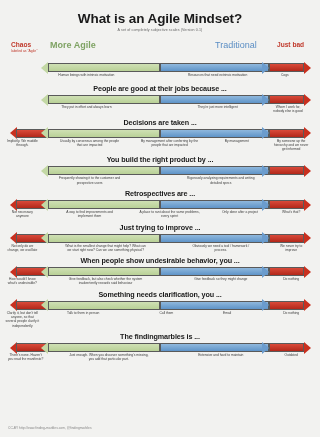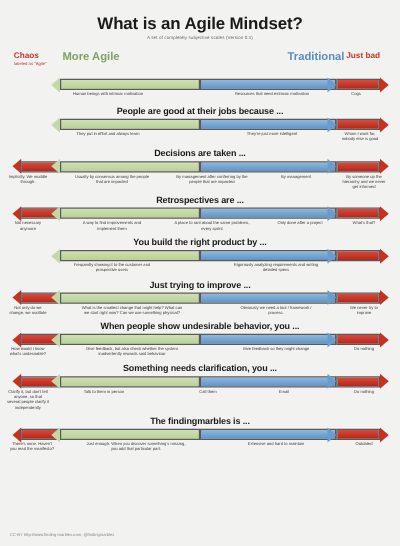--- a/index.html
+++ b/index.html
@@ -34,21 +34,21 @@
   
   .legend{
     position:relative;
     height:22px;
     margin-top:9px;
   }
   .legend span{position:absolute;white-space:nowrap;}
   .lg-chaos{left:11px;top:0;font-size:6.6px;font-weight:bold;color:#c0392b;}
   .lg-chaos-sub{left:11px;top:8px;font-size:3.4px;color:#c0392b;}
   .lg-more{left:50px;top:-1px;font-size:9px;font-weight:bold;color:#7fa364;}
-  .lg-trad{left:230px;top:-1px;font-size:9px;font-weight:bold;color:#5b8ec4;}
+  .lg-trad{left:215px;top:-1px;font-size:9px;font-weight:normal;color:#5b8ec4;}
   .lg-bad{left:277px;top:0;font-size:6.6px;font-weight:bold;color:#c0392b;}
 
   
   .scales{position:relative;}
   .row{position:relative;margin-bottom:1px;}
   .row-title{
     text-align:center;
     font-size:7.2px;
     font-weight:bold;
     color:#1a1a1a;
@@ -159,52 +159,52 @@
         </div>
         <div class="caps" style="height: 14.9px;">
           <div class="cap" style="left: 7%; width: 32px; top: 1px;">Implicitly. We muddle through.</div>
           <div class="cap" style="left: 28%; width: 62px; top: 1px;">Usually by consensus among the people that are impacted</div>
           <div class="cap" style="left: 53%; width: 66px; top: 1px;">By management after conferring by the people that are impacted</div>
           <div class="cap" style="left: 74%; width: 40px; top: 1px;">By management</div>
           <div class="cap" style="left: 91%; width: 38px; top: 1px;">By someone up the hierarchy and we never get informed</div>
         </div>
       </div>
       <div class="row">
+        <div class="row-title">You build the right product by ...</div>
+        <div class="bar-wrap">
+          <div class="arrow arrow-left-green" style="left: 12.8%;"></div>
+          <div class="seg seg-green" style="left: 15%; width: 35%;"></div>
+          <div class="seg seg-blue" style="left: 50%; width: 34%;"></div>
+          <div class="arrow arrow-right-blue" style="left: 81.8%;"></div>
+          <div class="seg seg-red" style="left: 84%; width: 11%;"></div>
+          <div class="arrow arrow-right-red" style="left: 95%;"></div>
+        </div>
+        <div class="caps" style="height: 10.6px;">
+          <div class="cap" style="left: 28%; width: 72px; top: 1px;">Frequently showing it to the customer and prospective users</div>
+          <div class="cap" style="left: 69%; width: 72px; top: 1px;">Rigorously analyzing requirements and writing detailed specs</div>
+        </div>
+      </div>
+      <div class="row">
         <div class="row-title">Retrospectives are ...</div>
         <div class="bar-wrap">
           <div class="arrow arrow-left-red" style="left: 3%;"></div>
           <div class="seg seg-red" style="left: 5%; width: 10%;"></div>
           <div class="arrow arrow-left-green" style="left: 12.8%;"></div>
           <div class="seg seg-green" style="left: 15%; width: 35%;"></div>
           <div class="seg seg-blue" style="left: 50%; width: 34%;"></div>
           <div class="arrow arrow-right-blue" style="left: 81.8%;"></div>
           <div class="seg seg-red" style="left: 84%; width: 11%;"></div>
           <div class="arrow arrow-right-red" style="left: 95%;"></div>
         </div>
         <div class="caps" style="height: 10.6px;">
           <div class="cap" style="left: 7%; width: 30px; top: 1px;">Not necessary anymore</div>
           <div class="cap" style="left: 28%; width: 60px; top: 1px;">A way to find improvements and implement them</div>
           <div class="cap" style="left: 53%; width: 64px; top: 1px;">A place to rant about the same problems, every sprint</div>
           <div class="cap" style="left: 75%; width: 48px; top: 1px;">Only done after a project</div>
           <div class="cap" style="left: 91%; width: 30px; top: 1px;">What's that?</div>
-        </div>
-      </div>
-      <div class="row">
-        <div class="row-title">You build the right product by ...</div>
-        <div class="bar-wrap">
-          <div class="arrow arrow-left-green" style="left: 12.8%;"></div>
-          <div class="seg seg-green" style="left: 15%; width: 35%;"></div>
-          <div class="seg seg-blue" style="left: 50%; width: 34%;"></div>
-          <div class="arrow arrow-right-blue" style="left: 81.8%;"></div>
-          <div class="seg seg-red" style="left: 84%; width: 11%;"></div>
-          <div class="arrow arrow-right-red" style="left: 95%;"></div>
-        </div>
-        <div class="caps" style="height: 10.6px;">
-          <div class="cap" style="left: 28%; width: 72px; top: 1px;">Frequently showing it to the customer and prospective users</div>
-          <div class="cap" style="left: 69%; width: 72px; top: 1px;">Rigorously analyzing requirements and writing detailed specs</div>
         </div>
       </div>
       <div class="row">
         <div class="row-title">Just trying to improve ...</div>
         <div class="bar-wrap">
           <div class="arrow arrow-left-red" style="left: 3%;"></div>
           <div class="seg seg-red" style="left: 5%; width: 10%;"></div>
           <div class="arrow arrow-left-green" style="left: 12.8%;"></div>
           <div class="seg seg-green" style="left: 15%; width: 35%;"></div>
           <div class="seg seg-blue" style="left: 50%; width: 34%;"></div>

